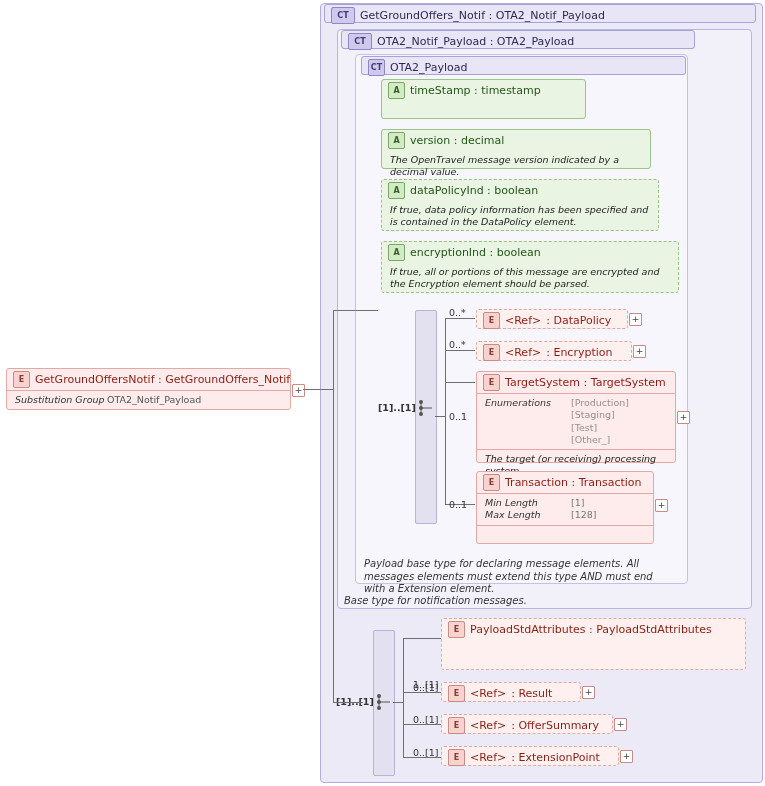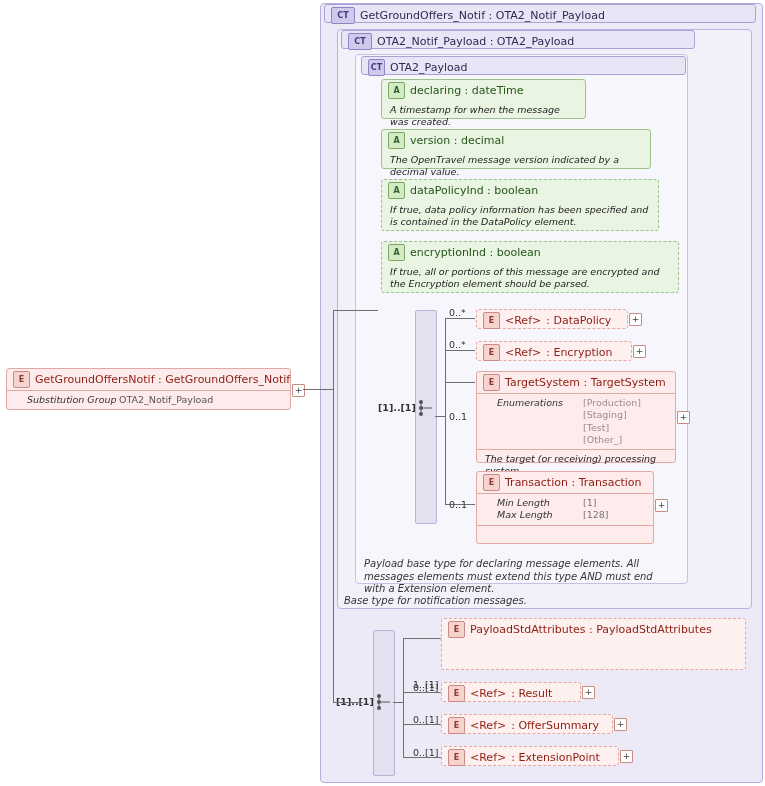--- a/index.html
+++ b/index.html
@@ -63,21 +63,21 @@
     font-size:9px;line-height:1;color:#444;font-family:"DejaVu Sans", sans-serif;
   }
   .plus.red{border-color:#c98b84;}
 
   
   .ln{position:absolute;background:#6f6f6f;}
   .lnh{height:1px;}
   .lnv{width:1px;}
 
   
-  .proprow{display:flex;font-size:9.5px;line-height:1.3;padding:0 6px 0 8px;margin-left:12px;}
+  .proprow{display:flex;font-size:9.5px;line-height:1.3;padding:0 6px 0 8px;}
   .propkey{font-style:italic;color:#333;width:86px;flex:0 0 86px;}
   .propval{color:#777;}
   .enumlist{color:#9a8f8f;font-size:9.5px;line-height:1.3;}
 </style>
 </head>
 <body>
 
 <div class="panel abs" style="left:320px;top:3px;width:443px;height:780px;"></div>
 
 <div class="box ct" style="left:324px;top:4px;width:432px;height:19px;">
@@ -105,23 +105,22 @@
     <span class="badge">CT</span>
     <span class="ttl">OTA2_Payload</span>
   </div>
 </div>
 
 <div class="pdesc" style="left:364px;top:558px;width:300px;">Payload base type for declaring message elements. All messages elements must extend this type AND must end with a Extension element.</div>
 
 <div class="box at" style="left:381px;top:79px;width:205px;height:40px;">
   <div class="titlebar">
     <span class="badge">A</span>
-    <span class="ttl">declaring : dateTime</span>
-  </div>
-  <div class="desc">A timestamp for when the message was created.</div>
+    <span class="ttl">timeStamp : timestamp</span>
+  </div>
 </div>
 
 <div class="box at" style="left:381px;top:129px;width:270px;height:40px;">
   <div class="titlebar">
     <span class="badge">A</span>
     <span class="ttl">version : decimal</span>
   </div>
   <div class="desc">The OpenTravel message version indicated by a decimal value.</div>
 </div>
 

